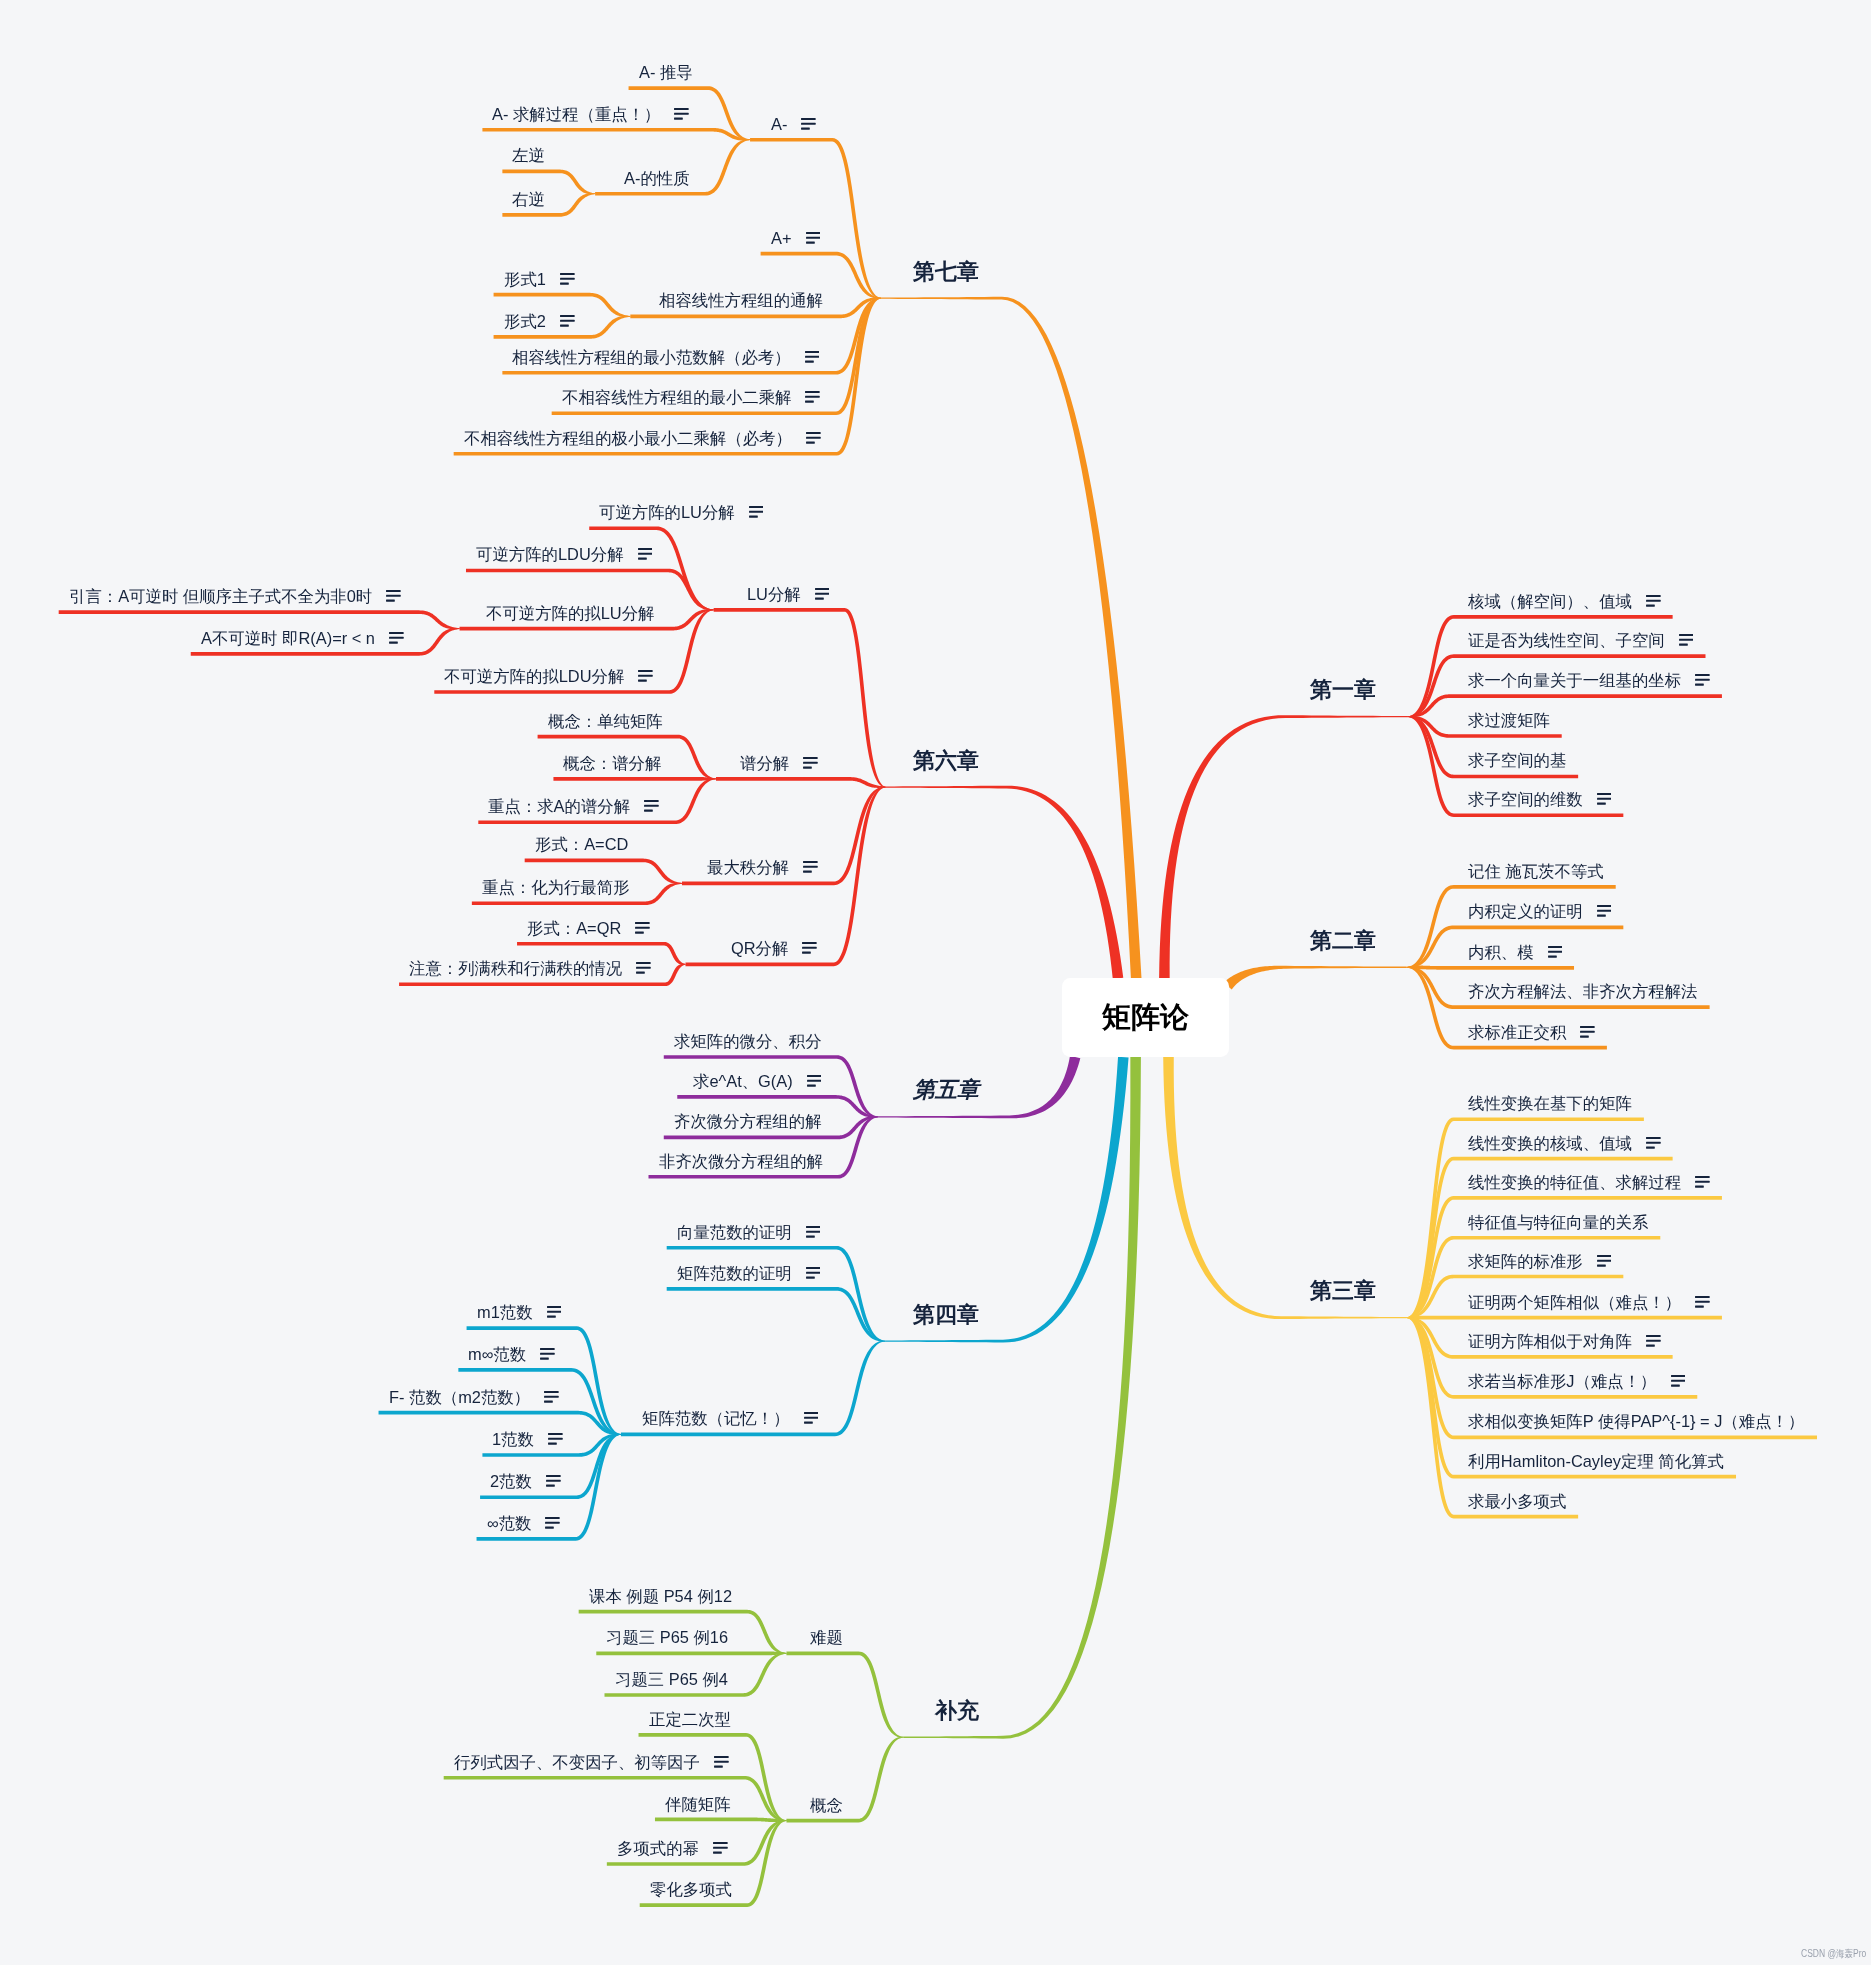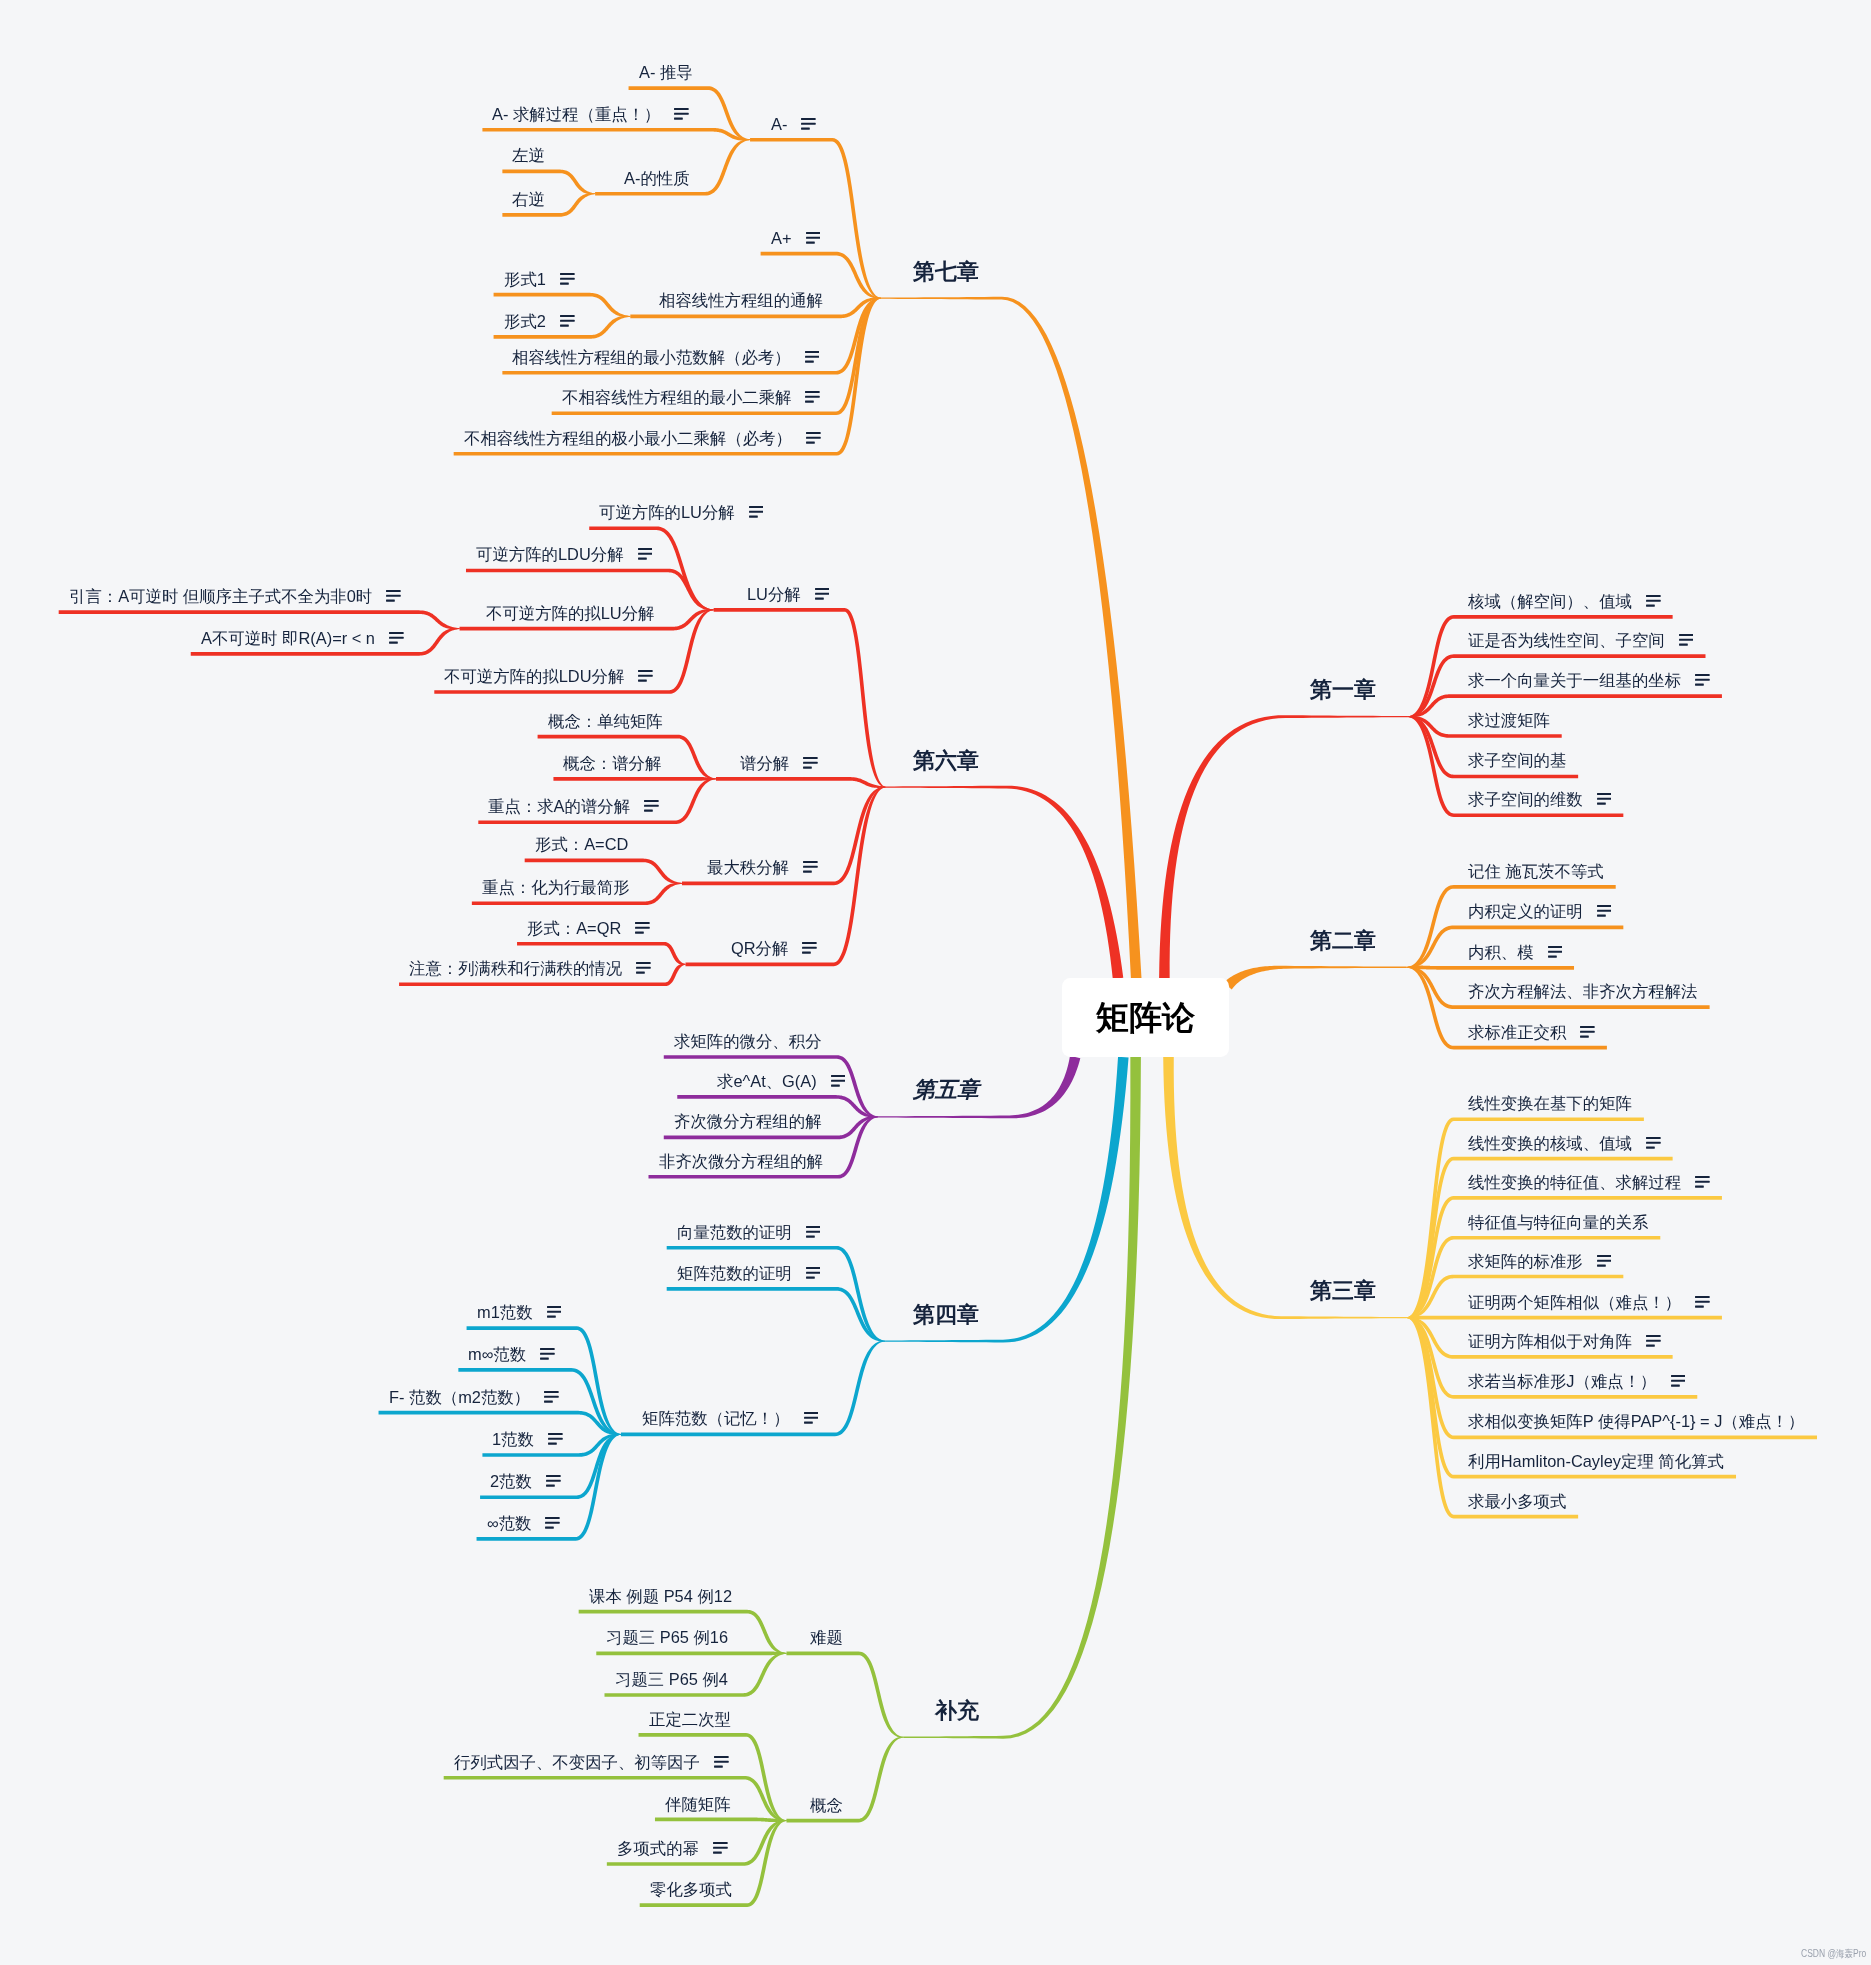--- a/index.html
+++ b/index.html
@@ -6,21 +6,21 @@
   body{width:1871px;height:1965px;background:#f5f6f8;overflow:hidden;
        font-family:"Liberation Sans",sans-serif;}
   #stage{position:relative;width:1871px;height:1965px;}
   #links{position:absolute;left:0;top:0;}
   .lbl{position:absolute;white-space:nowrap;color:#15233c;font-size:16.4px;
        line-height:16.4px;}
   .lbl.lvl1{font-size:22px;font-weight:700;line-height:22px;}
   .ni{display:inline-block;width:14.7px;height:11.7px;vertical-align:0px;margin-left:14px;}
   #root{position:absolute;background:#ffffff;border-radius:8.2px;
         display:flex;align-items:center;justify-content:center;
-        color:#000;font-size:33px;font-weight:700;padding-top:1.8px;box-sizing:border-box;}
+        color:#000;font-size:29px;font-weight:700;padding-top:1.8px;box-sizing:border-box;}
   #wm{position:absolute;color:#9aa1ad;font-size:10px;line-height:10px;white-space:nowrap;transform:scale(0.85,1);transform-origin:0 0;}
 </style>
 </head>
 <body>
 
 <div id="stage">
   <svg id="links" width="1871" height="1965" viewBox="0 0 3188 3348">
       <path d="M2399.00,1219.90 L2384.07,1219.87 L2369.14,1219.82 L2354.21,1219.76 L2339.29,1219.68 L2324.36,1219.60 L2309.43,1219.51 L2294.50,1219.42 L2279.57,1219.31 L2264.64,1219.20 L2249.71,1219.09 L2234.79,1218.97 L2219.86,1218.84 L2204.93,1218.71 L2189.97,1218.58 L2177.89,1218.83 L2166.11,1219.86 L2154.67,1221.68 L2143.55,1224.29 L2132.76,1227.68 L2122.31,1231.88 L2112.20,1236.87 L2102.44,1242.66 L2093.03,1249.24 L2083.97,1256.62 L2075.27,1264.79 L2066.93,1273.75 L2058.96,1283.49 L2051.34,1294.02 L2044.10,1305.33 L2037.21,1317.42 L2030.70,1330.28 L2024.54,1343.92 L2018.75,1358.33 L2013.32,1373.51 L2008.25,1389.47 L2003.55,1406.19 L1999.20,1423.69 L1995.21,1441.96 L1991.58,1460.99 L1988.31,1480.80 L1985.40,1501.38 L1982.84,1522.73 L1980.64,1544.85 L1978.80,1567.74 L1977.32,1591.40 L1976.19,1615.83 L1975.42,1641.03 L1975.00,1666.94 L1993.00,1667.06 L1992.94,1641.27 L1993.24,1616.32 L1993.89,1592.14 L1994.90,1568.73 L1996.27,1546.09 L1997.99,1524.23 L2000.07,1503.14 L2002.50,1482.82 L2005.29,1463.27 L2008.43,1444.50 L2011.93,1426.50 L2015.78,1409.27 L2019.98,1392.82 L2024.53,1377.14 L2029.44,1362.23 L2034.70,1348.09 L2040.30,1334.72 L2046.26,1322.12 L2052.56,1310.28 L2059.22,1299.22 L2066.22,1288.91 L2073.57,1279.37 L2081.27,1270.58 L2089.32,1262.55 L2097.72,1255.26 L2106.49,1248.73 L2115.61,1242.94 L2125.11,1237.90 L2134.97,1233.61 L2145.21,1230.06 L2155.84,1227.27 L2166.84,1225.23 L2178.23,1223.94 L2190.03,1223.42 L2204.93,1223.29 L2219.86,1223.16 L2234.79,1223.03 L2249.71,1222.91 L2264.64,1222.80 L2279.57,1222.69 L2294.50,1222.58 L2309.43,1222.49 L2324.36,1222.40 L2339.29,1222.32 L2354.21,1222.24 L2369.14,1222.18 L2384.07,1222.13 L2399.00,1222.10 Z" fill="#ee3124"></path>
       <path d="M2850.00,1047.90 L2803.40,1047.90 L2756.80,1047.90 L2710.20,1047.90 L2663.60,1047.90 L2617.00,1047.90 L2570.40,1047.90 L2523.80,1047.90 L2477.18,1047.90 L2473.99,1048.22 L2470.96,1049.16 L2468.15,1050.67 L2465.59,1052.65 L2463.24,1055.06 L2461.10,1057.85 L2459.11,1060.98 L2457.26,1064.44 L2455.53,1068.20 L2453.91,1072.25 L2452.37,1076.57 L2450.91,1081.13 L2449.51,1085.92 L2448.18,1090.90 L2446.89,1096.07 L2445.64,1101.40 L2444.43,1106.86 L2443.24,1112.44 L2442.07,1118.10 L2440.91,1123.83 L2439.75,1129.60 L2438.58,1135.38 L2437.40,1141.17 L2436.20,1146.92 L2434.97,1152.61 L2433.71,1158.23 L2432.40,1163.74 L2431.05,1169.13 L2429.64,1174.36 L2428.20,1179.43 L2426.70,1184.29 L2425.15,1188.94 L2423.53,1193.35 L2421.85,1197.49 L2420.09,1201.35 L2418.24,1204.89 L2416.31,1208.12 L2414.28,1210.99 L2412.14,1213.52 L2409.88,1215.67 L2407.47,1217.46 L2404.88,1218.85 L2402.07,1219.84 L2398.95,1220.38 L2399.05,1221.62 L2402.36,1221.64 L2405.64,1221.10 L2408.82,1220.02 L2411.86,1218.41 L2414.74,1216.31 L2417.47,1213.76 L2420.04,1210.81 L2422.45,1207.47 L2424.71,1203.80 L2426.83,1199.80 L2428.82,1195.52 L2430.68,1190.98 L2432.43,1186.20 L2434.06,1181.21 L2435.60,1176.03 L2437.05,1170.69 L2438.43,1165.21 L2439.75,1159.62 L2441.03,1153.95 L2442.27,1148.20 L2443.47,1142.42 L2444.66,1136.62 L2445.83,1130.82 L2446.98,1125.05 L2448.14,1119.34 L2449.31,1113.71 L2450.49,1108.18 L2451.69,1102.78 L2452.92,1097.53 L2454.18,1092.46 L2455.48,1087.58 L2456.84,1082.94 L2458.24,1078.55 L2459.70,1074.45 L2461.23,1070.65 L2462.82,1067.19 L2464.47,1064.10 L2466.18,1061.39 L2467.94,1059.11 L2469.73,1057.26 L2471.54,1055.86 L2473.36,1054.88 L2475.22,1054.30 L2477.22,1054.10 L2523.80,1054.10 L2570.40,1054.10 L2617.00,1054.10 L2663.60,1054.10 L2710.20,1054.10 L2756.80,1054.10 L2803.40,1054.10 L2850.00,1054.10 Z" fill="#ee3124"></path>
       <path d="M2906.00,1114.90 L2852.40,1114.90 L2798.80,1114.90 L2745.20,1114.90 L2691.60,1114.90 L2638.00,1114.90 L2584.40,1114.90 L2530.80,1114.90 L2477.19,1114.90 L2474.23,1115.08 L2471.39,1115.62 L2468.70,1116.49 L2466.18,1117.68 L2463.81,1119.15 L2461.61,1120.88 L2459.55,1122.85 L2457.64,1125.02 L2455.85,1127.37 L2454.18,1129.90 L2452.60,1132.58 L2451.10,1135.41 L2449.68,1138.36 L2448.33,1141.43 L2447.02,1144.60 L2445.76,1147.86 L2444.54,1151.20 L2443.35,1154.59 L2442.17,1158.04 L2441.01,1161.52 L2439.84,1165.01 L2438.68,1168.52 L2437.50,1172.01 L2436.31,1175.48 L2435.09,1178.91 L2433.83,1182.29 L2432.54,1185.60 L2431.20,1188.82 L2429.81,1191.95 L2428.39,1194.98 L2426.92,1197.88 L2425.40,1200.66 L2423.81,1203.30 L2422.16,1205.79 L2420.43,1208.11 L2418.61,1210.27 L2416.70,1212.25 L2414.67,1214.04 L2412.50,1215.65 L2410.19,1217.05 L2407.71,1218.25 L2405.02,1219.22 L2402.13,1219.93 L2398.97,1220.38 L2399.03,1221.62 L2402.31,1221.75 L2405.50,1221.55 L2408.58,1221.01 L2411.54,1220.15 L2414.38,1218.98 L2417.09,1217.51 L2419.65,1215.77 L2422.08,1213.78 L2424.37,1211.56 L2426.52,1209.13 L2428.54,1206.51 L2430.43,1203.73 L2432.21,1200.79 L2433.87,1197.73 L2435.43,1194.55 L2436.90,1191.27 L2438.29,1187.91 L2439.63,1184.49 L2440.91,1181.03 L2442.16,1177.53 L2443.37,1174.01 L2444.56,1170.48 L2445.73,1166.97 L2446.89,1163.48 L2448.04,1160.02 L2449.20,1156.62 L2450.38,1153.29 L2451.57,1150.05 L2452.78,1146.90 L2454.03,1143.86 L2455.31,1140.96 L2456.64,1138.20 L2458.01,1135.60 L2459.43,1133.18 L2460.91,1130.96 L2462.44,1128.94 L2464.03,1127.14 L2465.67,1125.56 L2467.38,1124.22 L2469.14,1123.12 L2470.98,1122.25 L2472.92,1121.62 L2474.99,1121.23 L2477.21,1121.10 L2530.80,1121.10 L2584.40,1121.10 L2638.00,1121.10 L2691.60,1121.10 L2745.20,1121.10 L2798.80,1121.10 L2852.40,1121.10 L2906.00,1121.10 Z" fill="#ee3124"></path>
@@ -290,21 +290,21 @@
           <rect x="0" y="8.2" width="25" height="3.5" rx="0.6"></rect>
           <rect x="0" y="16.4" width="15" height="3.5" rx="0.6"></rect>
         </svg></div>
       <div class="lbl" style="left: 409px; top: 960px;"><span>注意：列满秩和行满秩的情况</span><svg class="ni" viewBox="0 0 25 20" style="fill: rgb(21, 35, 60);">
           <rect x="0" y="0" width="25" height="3.5" rx="0.6"></rect>
           <rect x="0" y="8.2" width="25" height="3.5" rx="0.6"></rect>
           <rect x="0" y="16.4" width="15" height="3.5" rx="0.6"></rect>
         </svg></div>
       <div class="lbl lvl1" style="left: 913px; top: 1079px; font-style: italic;"><span>第五章</span></div>
       <div class="lbl" style="left: 674px; top: 1033px;"><span>求矩阵的微分、积分</span></div>
-      <div class="lbl" style="left: 717px; top: 1073px;"><span>求e^At、G(A)</span><svg class="ni" viewBox="0 0 25 20" style="fill: rgb(21, 35, 60);">
+      <div class="lbl" style="left: 693px; top: 1073px;"><span>求e^At、G(A)</span><svg class="ni" viewBox="0 0 25 20" style="fill: rgb(21, 35, 60);">
           <rect x="0" y="0" width="25" height="3.5" rx="0.6"></rect>
           <rect x="0" y="8.2" width="25" height="3.5" rx="0.6"></rect>
           <rect x="0" y="16.4" width="15" height="3.5" rx="0.6"></rect>
         </svg></div>
       <div class="lbl" style="left: 674px; top: 1113px;"><span>齐次微分方程组的解</span></div>
       <div class="lbl" style="left: 659px; top: 1153px;"><span>非齐次微分方程组的解</span></div>
       <div class="lbl lvl1" style="left: 913px; top: 1304px;"><span>第四章</span></div>
       <div class="lbl" style="left: 677px; top: 1224px;"><span>向量范数的证明</span><svg class="ni" viewBox="0 0 25 20" style="fill: rgb(21, 35, 60);">
           <rect x="0" y="0" width="25" height="3.5" rx="0.6"></rect>
           <rect x="0" y="8.2" width="25" height="3.5" rx="0.6"></rect>

